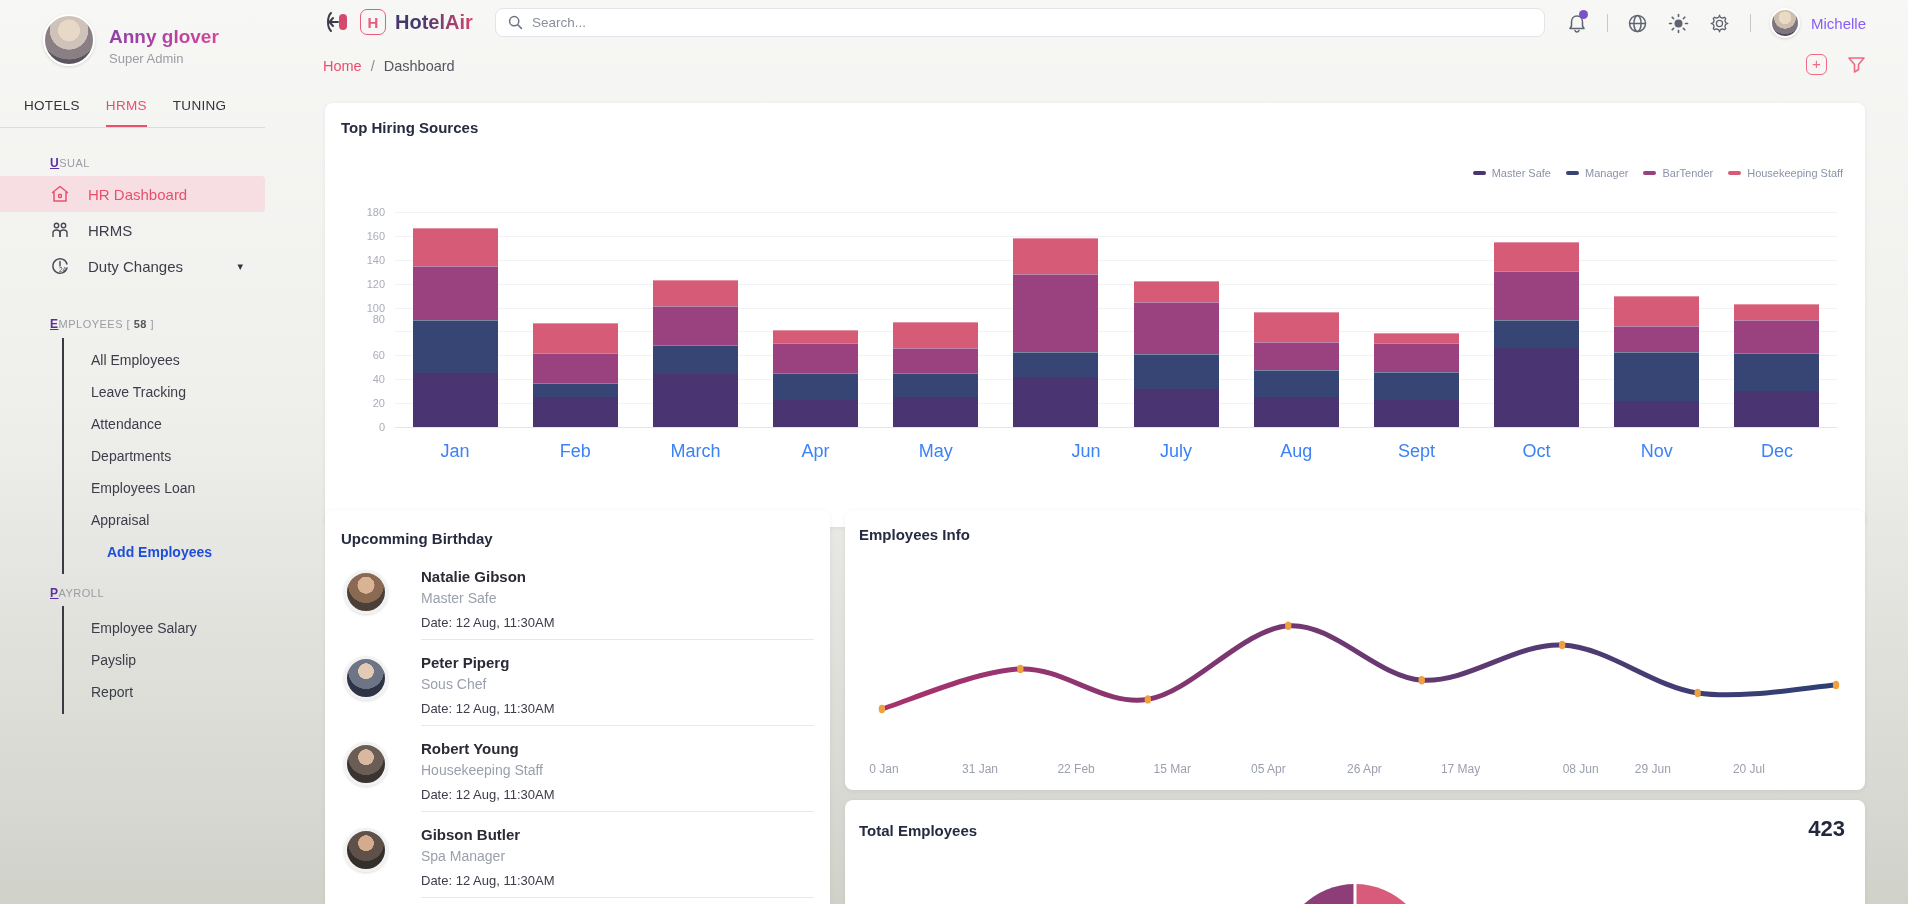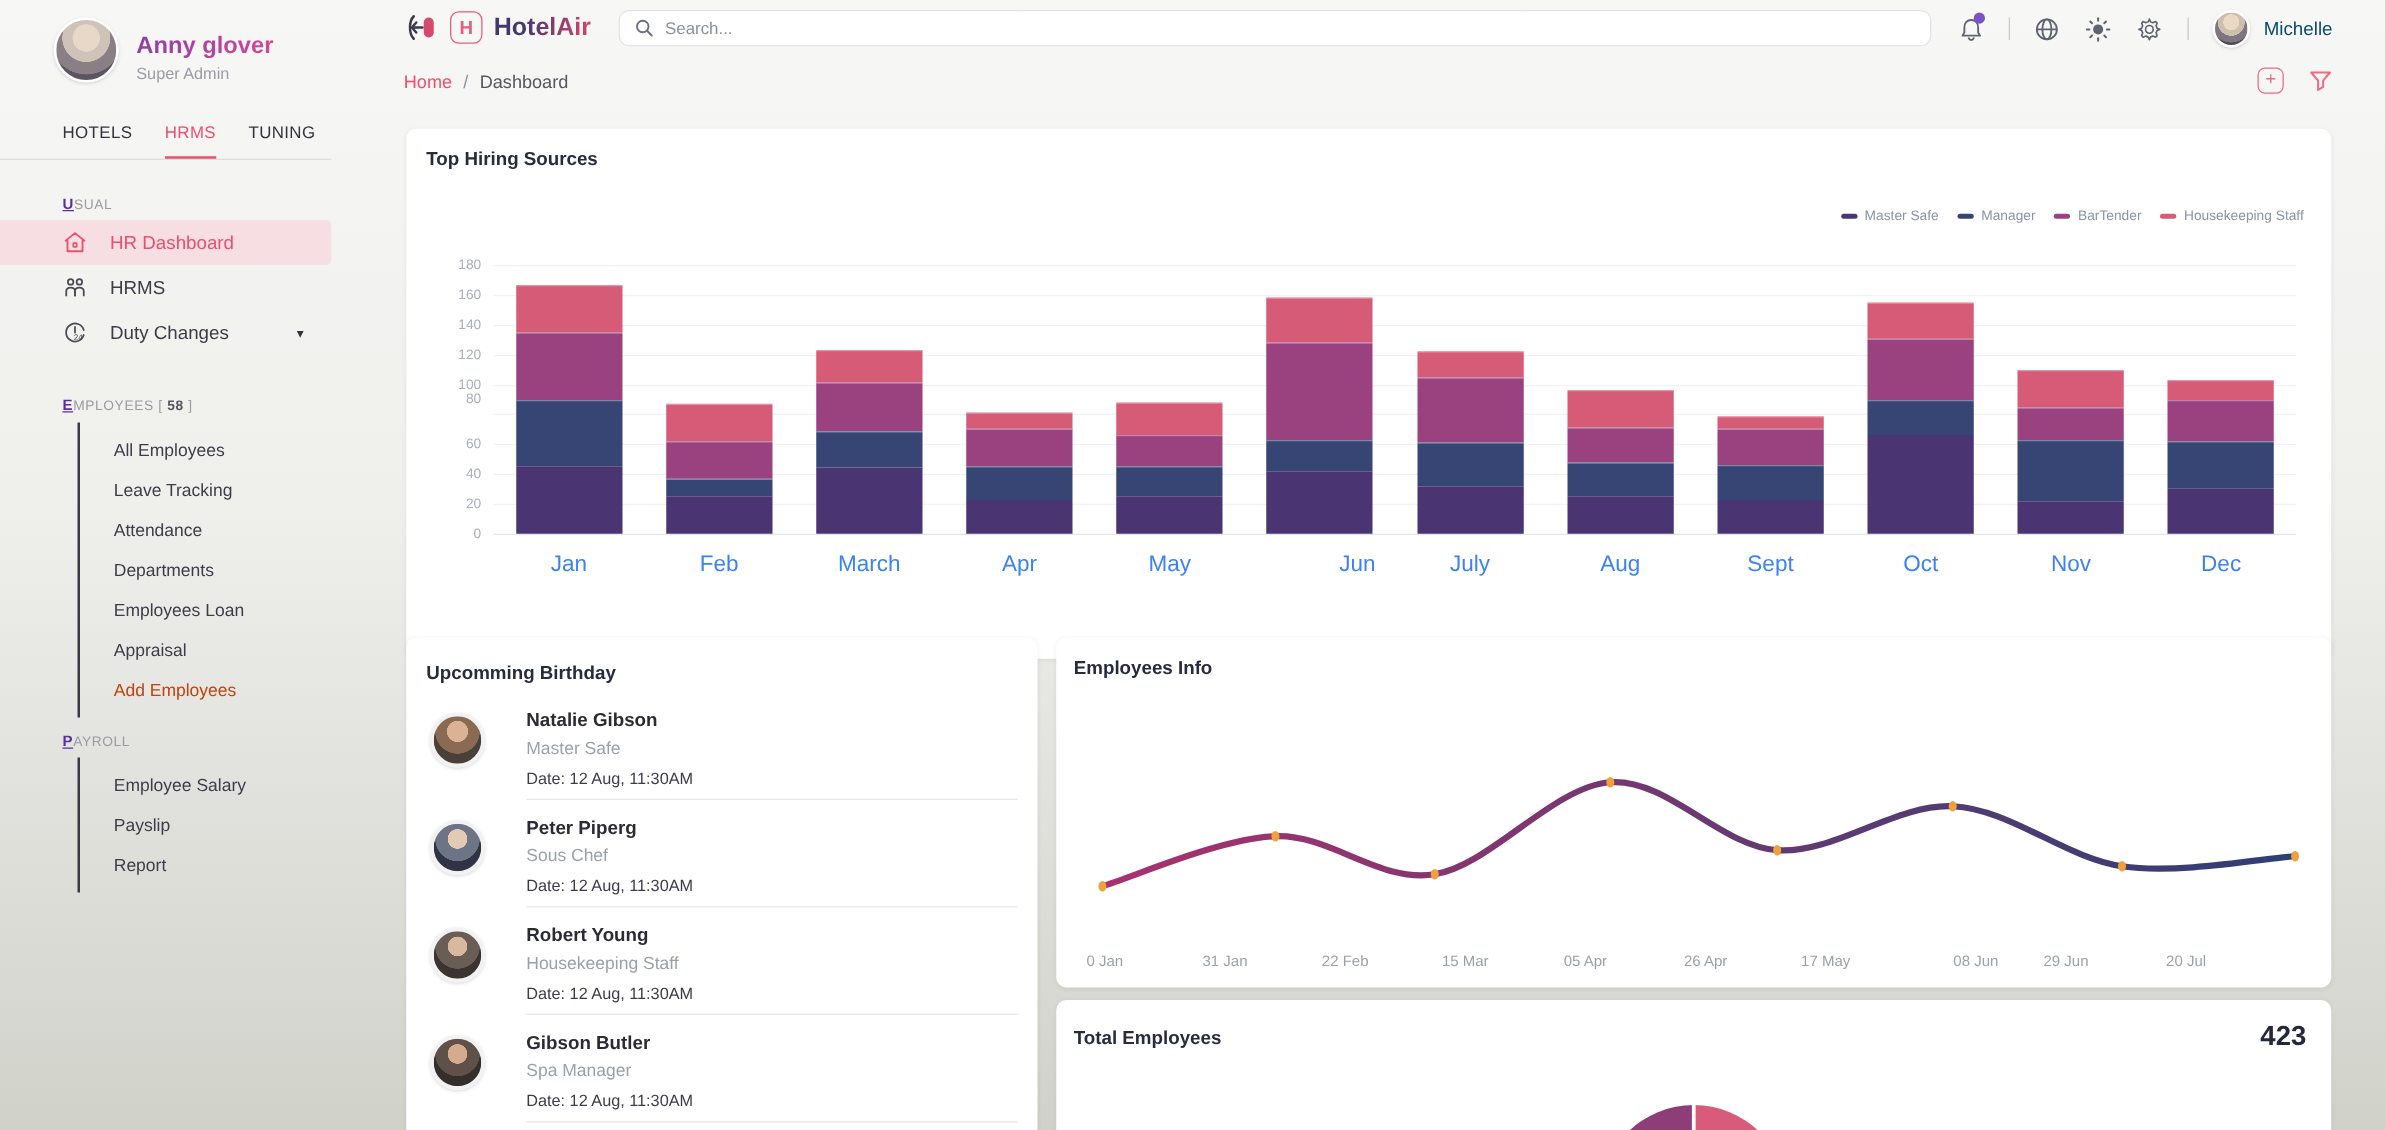--- a/index.html
+++ b/index.html
@@ -12,36 +12,36 @@
   
   .sidebar { position:absolute; left:0; top:0; width:265px; height:904px; }
   .profile { position:absolute; left:43px; top:14px; display:flex; gap:14px; align-items:flex-end; }
   .avatar { border-radius:50%; border:2px solid #fff; box-shadow:0 1px 3px rgba(0,0,0,.15); }
   .avatar.big { width:52px; height:52px;
     background:radial-gradient(circle at 50% 30%, #e8d8c8 0 26%, #cfc2b8 27% 46%, #8b7f86 47% 70%, #5a5560 71% 100%); }
   .profile-name { font-size:19px; font-weight:bold;
     background:linear-gradient(90deg,#8e3fa8 0%,#d6459a 100%);
     -webkit-background-clip:text; background-clip:text; color:transparent; }
   .profile-role { font-size:13px; color:#9b9ba6; margin-top:3px; }
-  .side-tabs { position:absolute; left:0; top:98px; width:265px; display:flex; gap:26px; padding-left:50px;
+  .side-tabs { position:absolute; left:0; top:98px; width:265px; display:flex; gap:26px; padding-left:24px;
     border-bottom:1px solid #dcdcd8; height:30px; }
   .side-tab { font-size:13.5px; color:#33333d; cursor:pointer; padding-bottom:10px; letter-spacing:.3px; }
   .side-tab.active { color:#e8506e; border-bottom:2px solid #e8506e; }
   .sec-label { position:absolute; left:50px; font-size:11px; color:#9b9ba3; letter-spacing:.5px; }
   .sec-label .cap { color:#5b2ea0; font-weight:bold; text-decoration:underline; font-size:12px; }
   .sec-label .cnt { color:#55555f; font-weight:bold; }
   .menu { position:absolute; left:0; width:265px; }
   .menu-item { height:36px; display:flex; align-items:center; gap:18px; padding-left:50px;
     font-size:15px; color:#3d3d49; cursor:pointer; }
   .menu-item.active { background:#f6dee3; color:#e8506e; border-radius:0 4px 4px 0; }
   .menu-item .mi-icon { width:20px; height:20px; flex:0 0 20px; display:flex; align-items:center; justify-content:center; }
   .menu-item .chev { margin-left:auto; margin-right:22px; font-size:11px; color:#33333d; }
   .submenu { position:absolute; left:62px; width:200px; border-left:2px solid #3a3a45; padding:6px 0; }
   .submenu-item { font-size:14px; color:#3d3d49; padding:8px 0 8px 27px; cursor:pointer; }
-  .submenu-item.bold { font-weight:normal; color:#c2410c; }
+  .submenu-item.bold { font-weight:bold; color:#1d4ed8;margin-left:16px; }
   
   .topbar { position:absolute; left:265px; top:0; width:1643px; height:44px; }
   .collapse-btn { position:absolute; left:58px; top:11px; width:26px; height:22px; cursor:pointer; }
   .logo { position:absolute; left:95px; top:9px; display:flex; align-items:center; gap:9px; cursor:pointer; }
   .logo-box { width:26px; height:26px; border:1.6px solid #e85c7f; border-radius:7px; color:#e85c7f;
     font-weight:bold; font-size:15px; display:flex; align-items:center; justify-content:center; }
   .logo-text { font-size:20px; font-weight:bold;
     background:linear-gradient(90deg,#43396b 30%,#d6446f 100%);
     -webkit-background-clip:text; background-clip:text; color:transparent; }
   .search { position:absolute; left:230px; top:8px; width:1050px; height:29px; background:#fff;
@@ -49,21 +49,21 @@
   .search input { border:none; outline:none; font-size:13.5px; color:#555; width:100%; background:transparent;
     font-family:"Liberation Sans", sans-serif; }
   .search input::placeholder { color:#8a8f9c; }
   .top-icons { position:absolute; right:42px; top:8px; display:flex; align-items:center; gap:19px; }
   .tico { width:22px; height:22px; cursor:pointer; position:relative; display:flex; align-items:center; justify-content:center; }
   .tdiv { width:1px; height:18px; background:#c9c9cd; }
   .badge-dot { position:absolute; right:0; top:-2px; width:9px; height:9px; border-radius:50%; background:#7a52c7; }
   .top-user { display:flex; align-items:center; gap:11px; cursor:pointer; }
   .avatar.small { width:30px; height:30px;
     background:radial-gradient(circle at 50% 30%, #ead9c4 0 28%, #cdbfae 29% 48%, #7d7580 49% 72%, #4e4a56 73% 100%); }
-  .top-user-name { font-size:15px; color:#0c4a6e; }
+  .top-user-name { font-size:15px; color:#8b5cf6; }
   
   .crumbrow { position:absolute; left:265px; top:52px; width:1643px; height:30px; }
   .crumbs { position:absolute; left:58px; top:6px; font-size:14.5px; display:flex; gap:9px; }
   .crumb-home { color:#ee4d6e; cursor:pointer; }
   .crumb-sep { color:#8a8f9c; }
   .crumb-cur { color:#55555f; }
   .crumb-actions { position:absolute; right:42px; top:2px; display:flex; gap:20px; align-items:center; }
   .plus-btn { width:21px; height:21px; border:1.5px solid #ee6a85; border-radius:6px; color:#ee6a85;
     font-size:15px; line-height:18px; text-align:center; cursor:pointer; }
   

